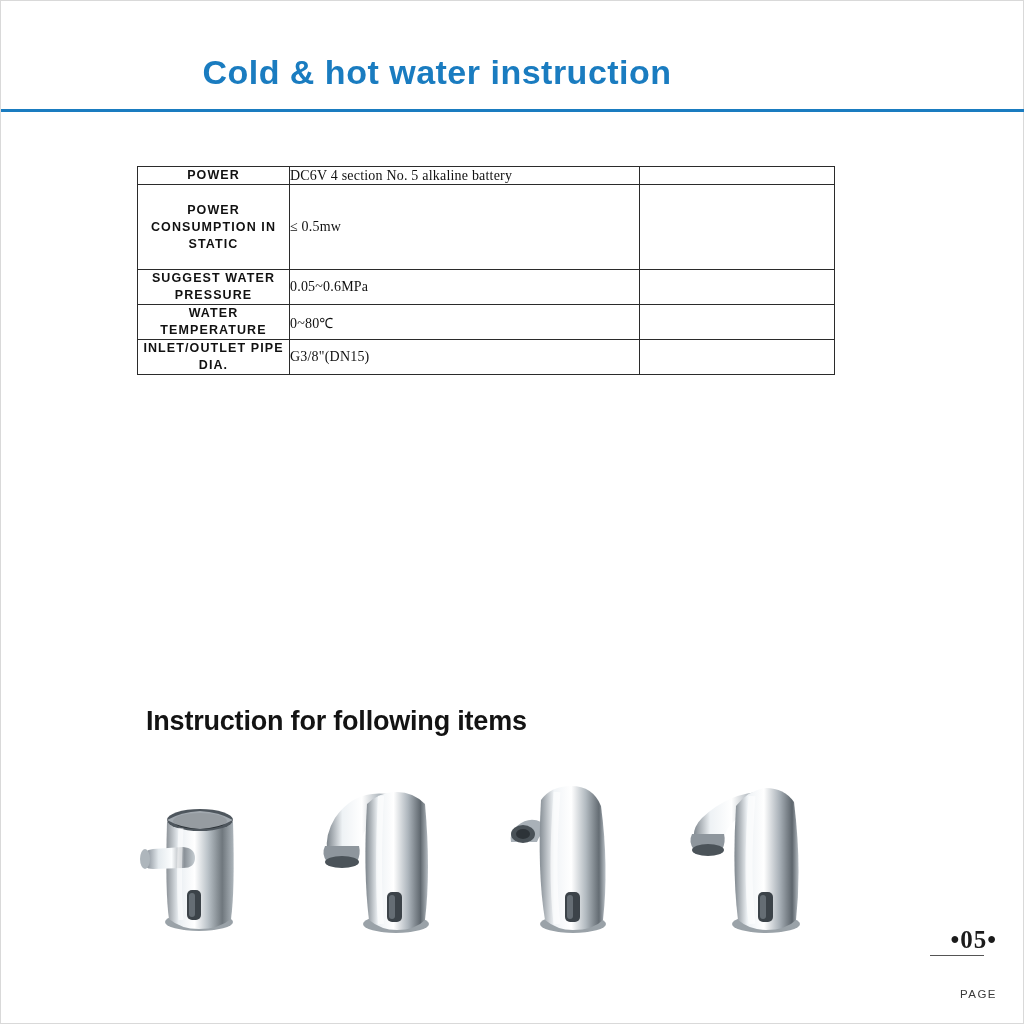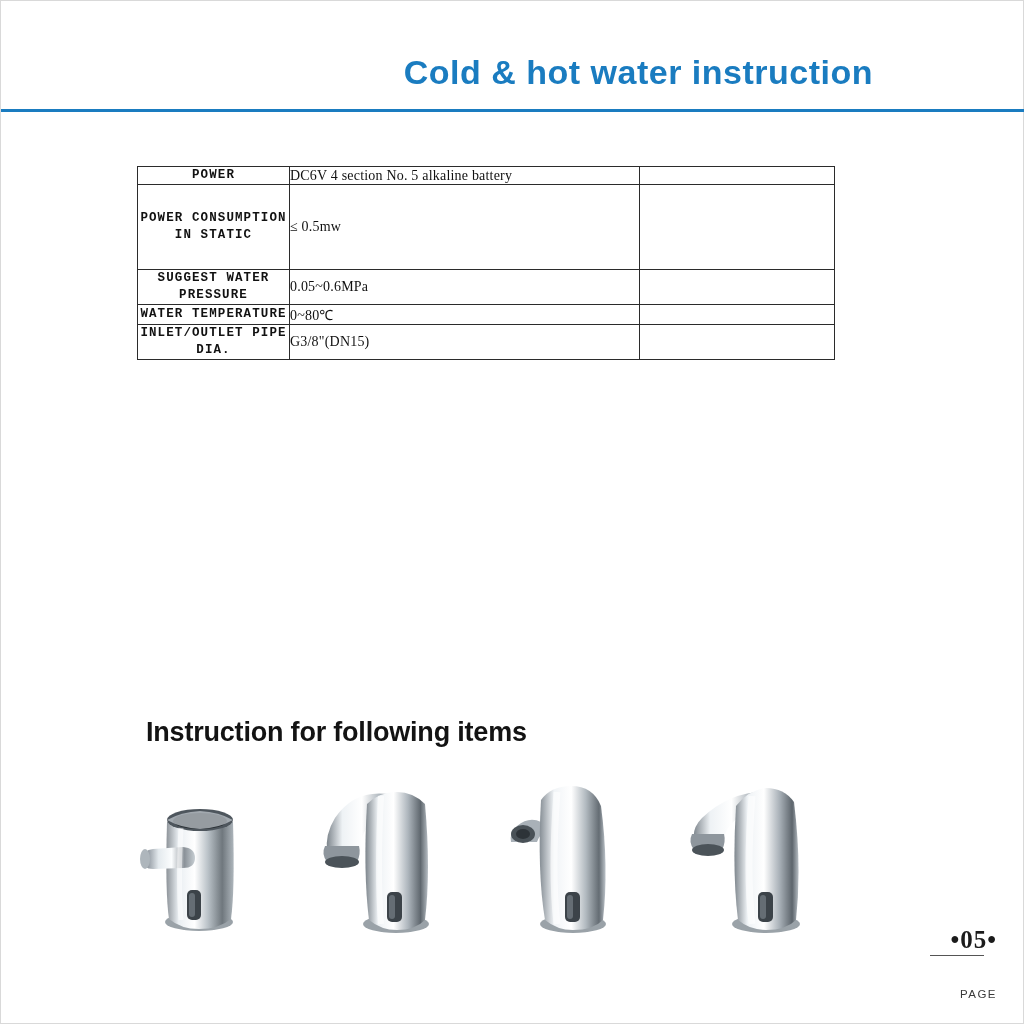--- a/index.html
+++ b/index.html
@@ -21,21 +21,21 @@
     box-sizing: border-box;
     border: 1px solid #d9d9d9;
   }
 
   
   .title-wrap {
     position: absolute;
     top: 52px;
     left: 0;
     width: 872px;
-    text-align: right;
+    text-align: center;
   }
   .title {
     font-family: "Liberation Sans", sans-serif;
     font-size: 34px;
     font-weight: bold;
     color: #1a7cc0;
     letter-spacing: 0.5px;
     white-space: nowrap;
   }
   .title-rule {
@@ -66,21 +66,20 @@
   .col-extra { width: 195px; }
 
   .cell-label {
     text-align: center;
     font-size: 12.5px;
     font-weight: bold;
     color: #111111;
     letter-spacing: 1.1px;
     line-height: 17px;
     padding: 6px 4px;
-    font-family: Liberation Mono, monospace;
   }
   .cell-value {
     text-align: left;
     font-family: "Liberation Serif", serif;
     font-size: 14px;
     color: #111111;
     padding: 6px 0 6px 22px;
     letter-spacing: 0.2px;
   }
   .cell-extra { }
@@ -89,21 +88,20 @@
   
   .sub-heading {
     position: absolute;
     top: 705px;
     left: 145px;
     font-size: 27px;
     font-weight: bold;
     color: #131313;
     letter-spacing: -0.2px;
     white-space: nowrap;
-    margin-top: 11px;
   }
 
   
   .products {
     position: absolute;
     top: 760px;
     left: 110px;
     width: 800px;
     height: 180px;
   }

